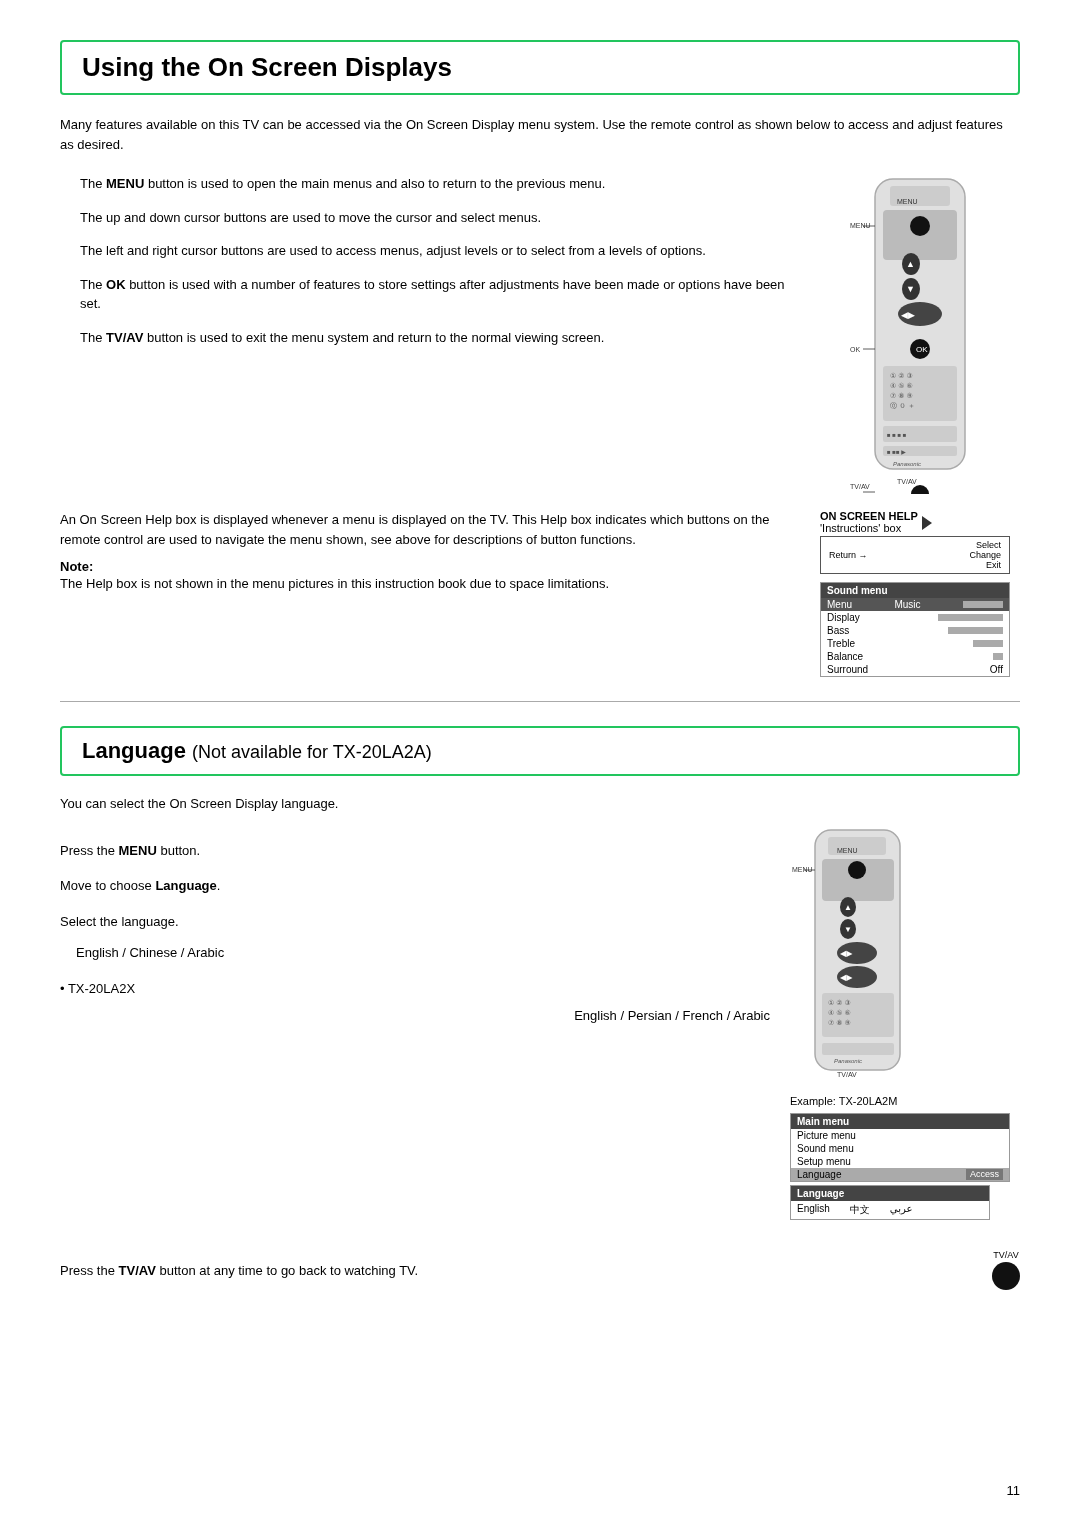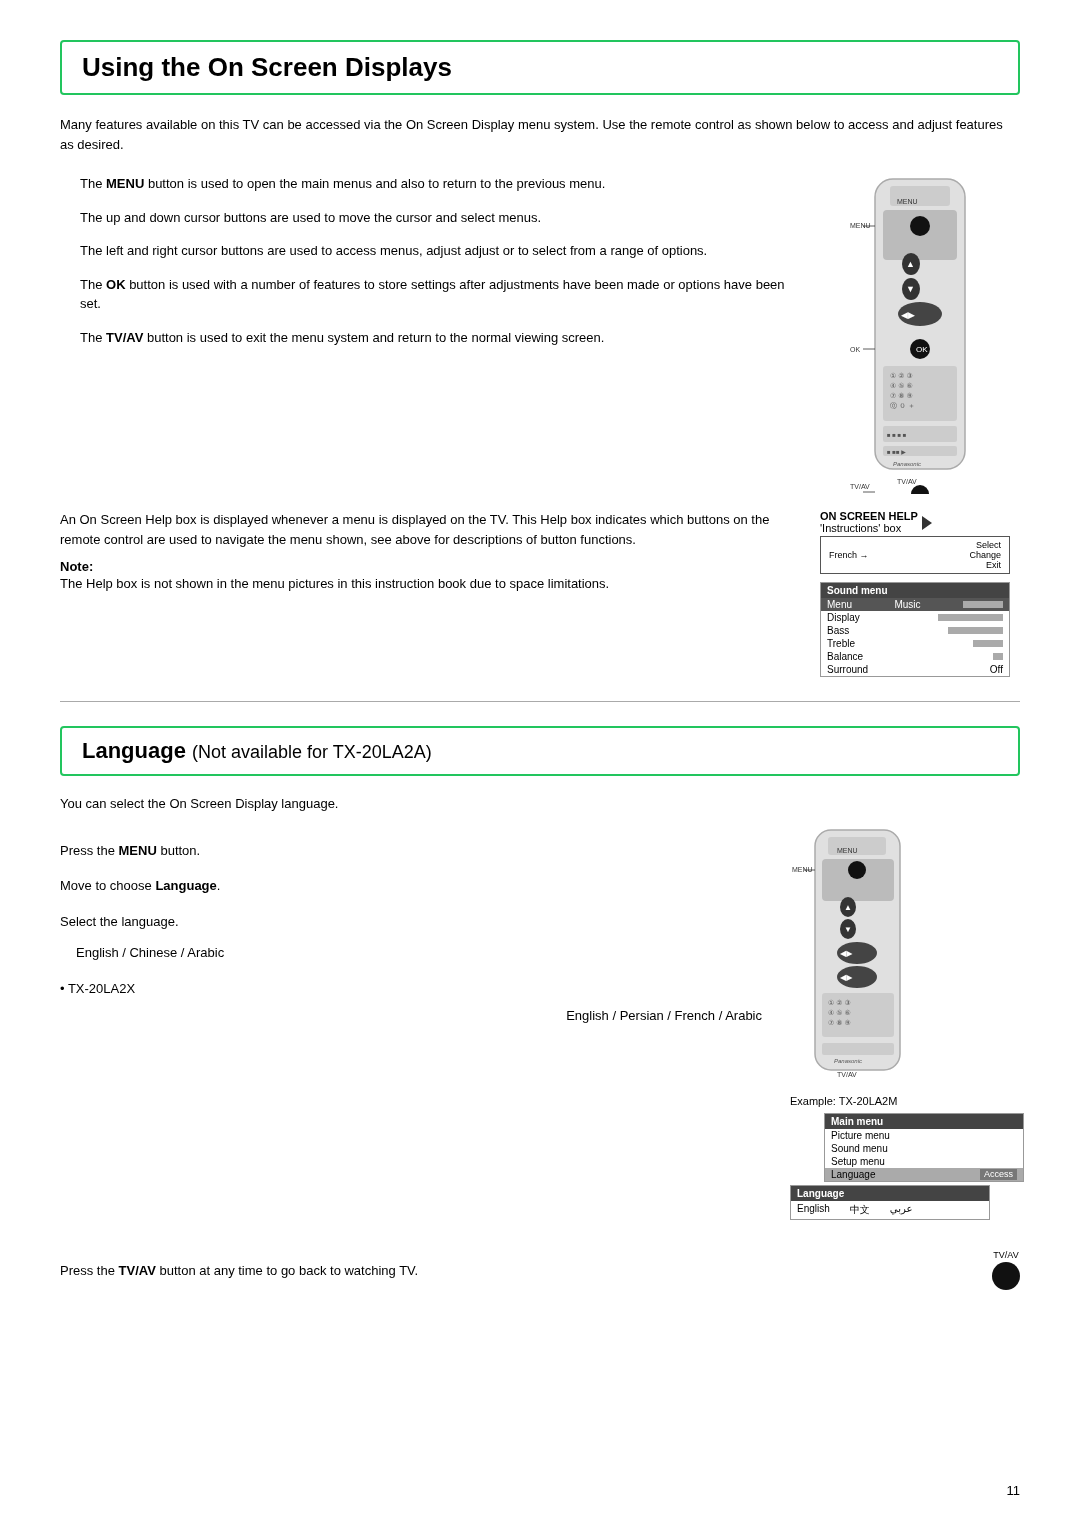--- a/index.html
+++ b/index.html
@@ -38,21 +38,21 @@
 
     
     .intro-text {
       margin-bottom: 20px;
       line-height: 1.5;
     }
 
     
     .two-col {
       display: flex;
-      gap: 28px;
+      gap: 20px;
       margin-bottom: 16px;
     }
     .col-left {
       flex: 1;
     }
     .col-right {
       width: 200px;
       flex-shrink: 0;
       display: flex;
       flex-direction: column;
@@ -128,24 +128,23 @@
     }
 
     .lang-steps {
       margin-top: 14px;
       line-height: 1.8;
     }
 
     
     .main-menu-box {
       border: 1.5px solid #999;
-      width: 200px;
+      width: 220px;
       font-size: 10px;
       margin-top: 4px;
-      margin-left: 34px;
     }
     .main-menu-header {
       background: #444;
       color: #fff;
       font-weight: bold;
       padding: 2px 6px;
       font-size: 10px;
     }
     .main-menu-row {
       padding: 1px 6px;
@@ -221,21 +220,21 @@
 
     <div class="btn-desc">
       <span>The <strong>MENU</strong> button is used to open the main menus and also to return to the previous menu.</span>
     </div>
 
     <div class="btn-desc">
       <span>The up and down cursor buttons are used to move the cursor and select menus.</span>
     </div>
 
     <div class="btn-desc">
-      <span>The left and right cursor buttons are used to access menus, adjust adjust or to select from a range of options.</span>
+      <span>The left and right cursor buttons are used to access menus, adjust levels or to select from a levels of options.</span>
     </div>
 
     <div class="btn-desc">
       <span>The <strong>OK</strong> button is used with a number of features to store settings after adjustments have been made or options have been set.</span>
     </div>
 
     <div class="btn-desc">
       <span>The <strong>TV/AV</strong> button is used to exit the menu system and return to the normal viewing screen.</span>
     </div>
 
@@ -311,21 +310,21 @@
       <div style="font-size:11px;">
         <span style="font-weight:bold;">ON SCREEN HELP</span><br>
         <span style="font-style:normal;">'Instructions' box</span>
       </div>
       <div class="triangle-right"></div>
     </div>
 
     <div style="border:1px solid #555;padding:3px 8px;font-size:9px;margin-bottom:4px;width:190px;">
       <div style="text-align:right;">Select</div>
       <div style="display:flex;justify-content:space-between;">
-        <span>French →</span>
+        <span>Return →</span>
         <span>Change</span>
       </div>
       <div style="text-align:right;">Exit</div>
     </div>
 
     <div class="sound-menu-box">
       <div class="sound-menu-header">Sound menu</div>
       <div class="sound-menu-row highlighted">
         <span>Menu</span>
         <span>Music</span>

